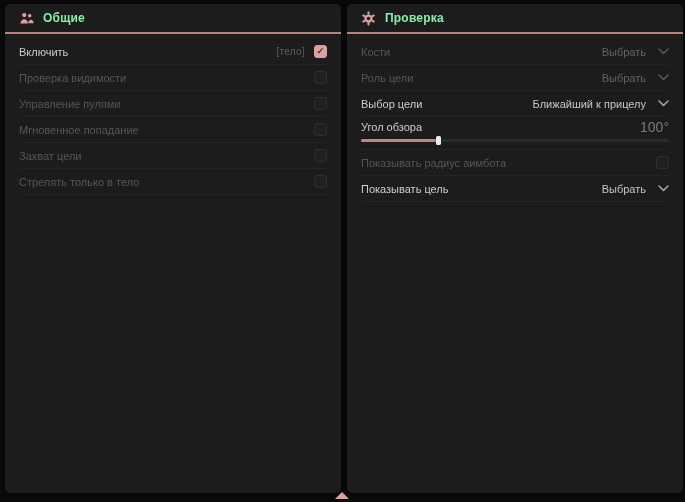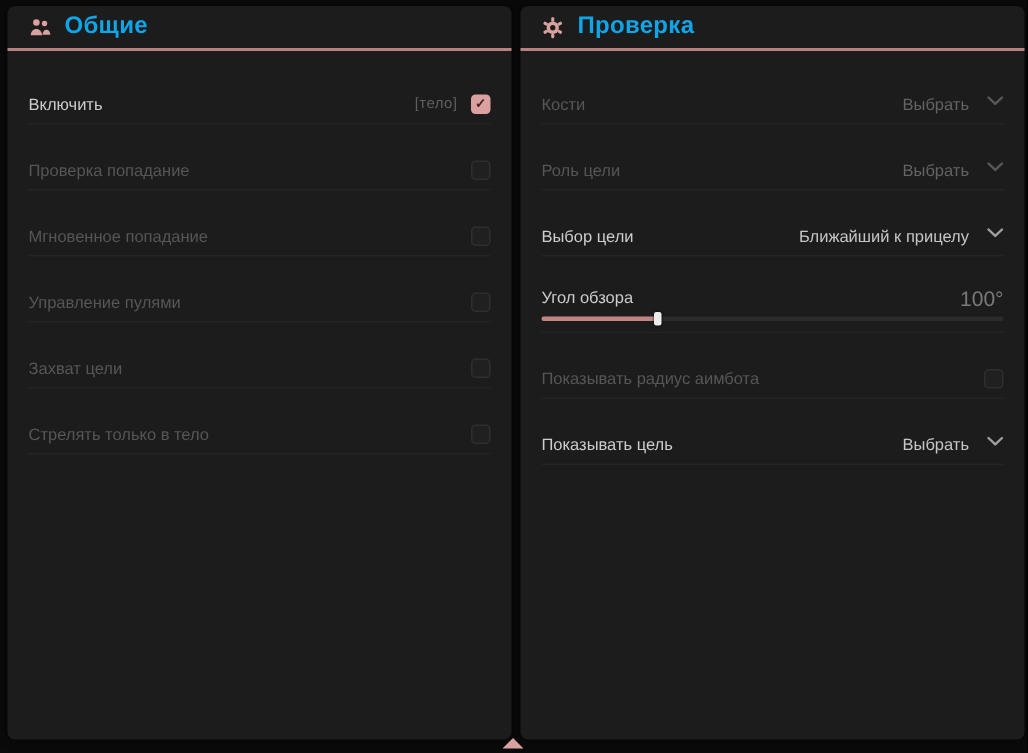--- a/index.html
+++ b/index.html
@@ -16,41 +16,41 @@
     box-shadow:0 0 6px rgba(0,0,0,.6);
   }
   #panel-general{left:5px}
   #panel-settings{left:347px}
   .panel-header{
     height:28px;display:flex;align-items:center;gap:9px;padding:0 14px;
     border-bottom:2px solid var(--header_underline,#b98080);
   }
   .hicon{width:15px;height:15px;color:var(--accent,#dba1a1);display:flex;align-items:center;justify-content:center}
   .hicon svg{display:block}
-  .htitle{color:#0ea5e9;font-size:16px;font-weight:700;letter-spacing:.2px}
+  .htitle{color:#86efac;font-size:12px;font-weight:700;letter-spacing:.2px}
   .rows{padding-top:5px}
-  .row{margin:18px 14px;border-bottom:1px solid rgba(255,255,255,0.035)}
+  .row{margin:0 14px;border-bottom:1px solid rgba(255,255,255,0.035)}
   .row-line{height:25px;display:flex;align-items:center;justify-content:space-between}
   .row.slider-row .row-line{height:19px}
   .label{font-size:11px;color:#cdcdcd;white-space:nowrap}
   .row.disabled .label{color:#565656}
   .right{display:flex;align-items:center}
   .hint{font-size:10px;color:#5f5f5f;margin-right:9px;letter-spacing:.3px}
   .checkbox{
     width:13px;height:13px;box-sizing:border-box;border-radius:3px;
     background:#232323;border:1px solid #383838;
     display:flex;align-items:center;justify-content:center;
     font-size:9px;line-height:1;color:transparent;
   }
   .checkbox.checked{
     background:var(--accent,#dba1a1);border-color:var(--accent,#dba1a1);
     color:#40282a;font-weight:700;
   }
   .row.disabled .checkbox{background:#202020;border-color:#2e2e2e}
-  .dd{display:flex;align-items:flex-start;gap:12px;cursor:pointer}
+  .dd{display:flex;align-items:center;gap:12px;cursor:pointer}
   .dd-value{font-size:11px;color:#c6c6c6}
   .row.disabled .dd-value{color:#636363}
   .dd svg{color:#a0a0a0;display:block}
   .row.disabled .dd svg{color:#585858}
   .slider-value{font-size:14px;color:#7a7a7a}
   .slider{
     position:relative;height:3px;background:#2b2b2b;border-radius:2px;
     margin:3px 0 7px 0;cursor:pointer;
   }
   .slider-fill{position:absolute;left:0;top:0;height:100%;background:var(--slider_fill,#c08484);border-radius:2px}
@@ -86,37 +86,37 @@
           <div class="row-line">
             <span class="label">Включить</span>
             <span class="right">
               <span class="hint">[тело]</span>
               <span class="checkbox checked">✓</span>
             </span>
           </div>
         </div>
         <div class="row disabled">
           <div class="row-line">
-            <span class="label">Проверка попадание</span>
+            <span class="label">Проверка видимости</span>
+            <span class="right">
+              <span class="checkbox"></span>
+            </span>
+          </div>
+        </div>
+        <div class="row disabled">
+          <div class="row-line">
+            <span class="label">Управление пулями</span>
             <span class="right">
               <span class="checkbox"></span>
             </span>
           </div>
         </div>
         <div class="row disabled">
           <div class="row-line">
             <span class="label">Мгновенное попадание</span>
-            <span class="right">
-              <span class="checkbox"></span>
-            </span>
-          </div>
-        </div>
-        <div class="row disabled">
-          <div class="row-line">
-            <span class="label">Управление пулями</span>
             <span class="right">
               <span class="checkbox"></span>
             </span>
           </div>
         </div>
         <div class="row disabled">
           <div class="row-line">
             <span class="label">Захват цели</span>
             <span class="right">
               <span class="checkbox"></span>

